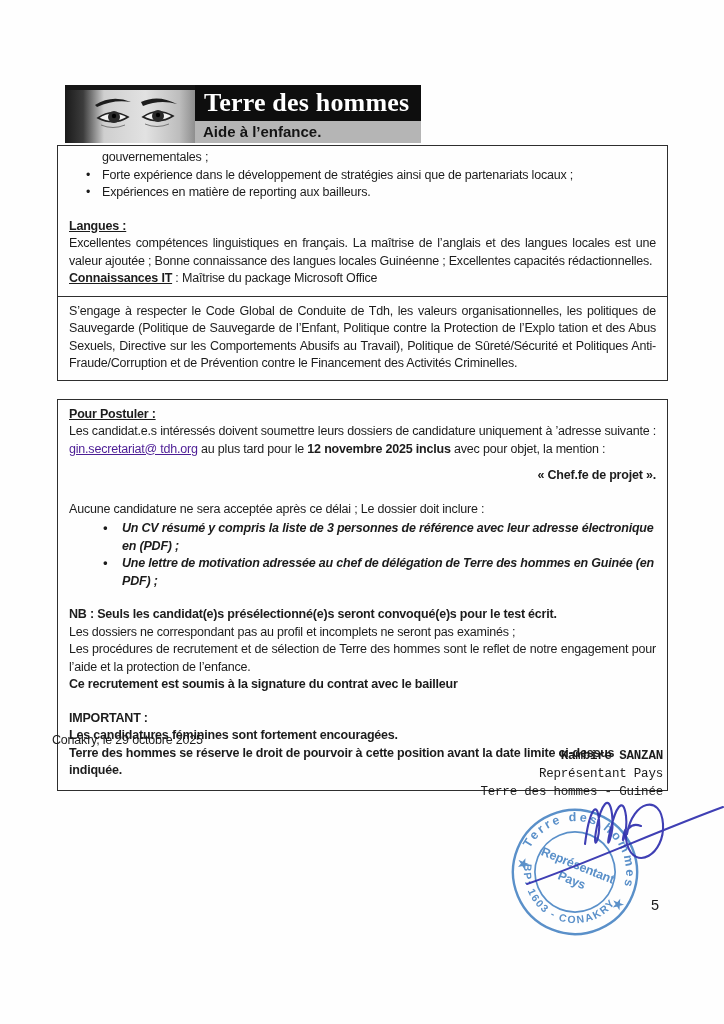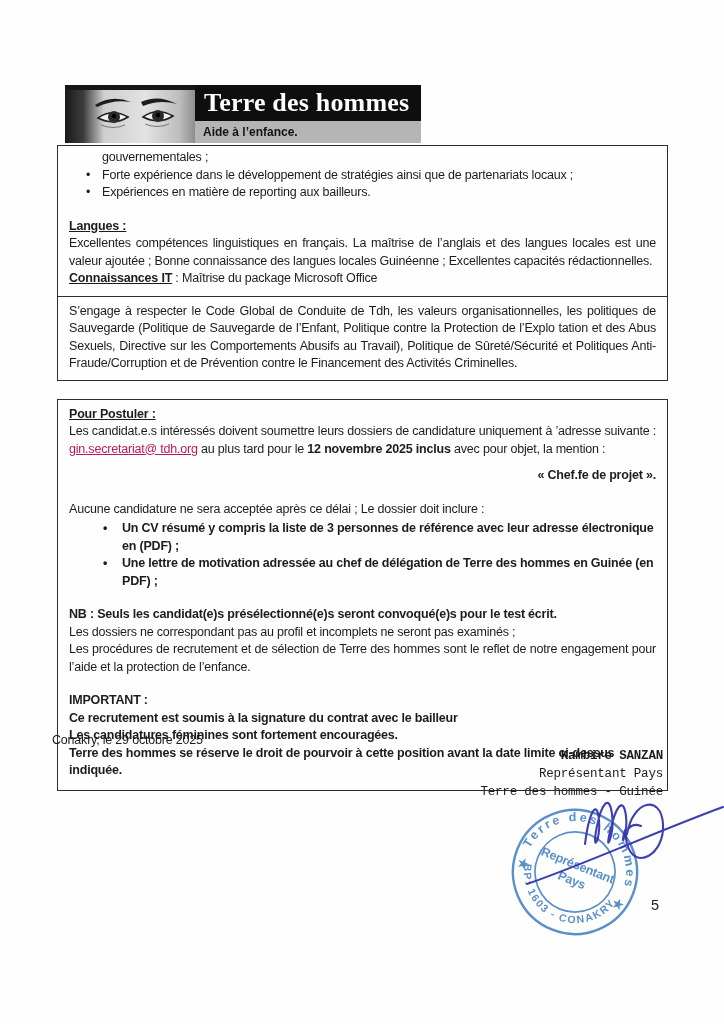--- a/index.html
+++ b/index.html
@@ -7,45 +7,45 @@
   .page{position:relative;width:724px;height:1024px;background:#fefefe;overflow:hidden;
         color:#1c1c1c;font-size:12.5px;letter-spacing:-0.2px;line-height:17.5px;}
 
   
   .logo{position:absolute;left:65px;top:85px;display:flex;}
   .logo-photo{width:130px;height:58px;display:block;}
   .logo-textcol{display:flex;flex-direction:column;}
   .logo-title{background:#0e0e0e;color:#ffffff;font-family:"Liberation Serif",serif;
               font-weight:bold;font-size:26px;line-height:36px;height:36px;
               padding:0 12px 0 9px;letter-spacing:0.2px;white-space:nowrap;}
-  .logo-tagline{background:#b5b5b5;color:#141414;font-weight:bold;font-size:12px;
+  .logo-tagline{background:#b5b5b5;color:#141414;font-weight:bold;font-size:15px;
                 line-height:22px;height:22px;padding:0 8px;letter-spacing:0px;}
 
   
   .content{position:absolute;left:57px;top:145px;width:611px;}
   .cell{border:1.6px solid #2e2e2e;box-sizing:border-box;background:transparent;}
   .cell1{padding:3px 11px 8px 11px;}
   .cell2{border-top:none;padding:6px 11px 7px 11px;}
   .cell3{margin-top:18px;padding:6px 11px 10px 11px;}
   p{margin:0;}
   .just{text-align:justify;}
   .bold{font-weight:bold;}
   .hd{font-weight:bold;text-decoration:underline;}
   .gap-s{margin-top:9px;}
   .gap-m{margin-top:16px;}
   .center{text-align:right;}
 
   ul.blist{list-style:none;margin:0;padding:0;}
   ul.blist li{position:relative;padding-left:33px;text-align:justify;}
   ul.blist li.bulleted::before{content:"\2022";position:absolute;left:17px;top:0;}
   ul.blist2{list-style:none;margin:2px 0 0 0;padding:0;font-weight:bold;}
-  ul.blist2 li{position:relative;padding-left:53px;text-align:left;}
+  ul.blist2 li{position:relative;padding-left:53px;text-align:left;font-style:italic;}
   ul.blist2 li::before{content:"\2022";position:absolute;left:34px;top:0;}
 
-  .email{color:#be185d;text-decoration:underline;cursor:pointer;}
+  .email{color:#4c1d95;text-decoration:underline;cursor:pointer;}
 
   
   .dateline{position:absolute;left:52px;top:732px;}
   .signblock{position:absolute;left:57px;top:747px;width:606px;text-align:right;line-height:18px;font-family:Liberation Mono, monospace;}
   .stampsig{position:absolute;left:455px;top:782px;}
   .pagenum{position:absolute;left:651px;top:897px;font-size:14.5px;}
 </style>
 </head>
 <body>
 
@@ -106,22 +106,22 @@
       <p class="just"><span>Les candidat.e.s intéressés doivent soumettre leurs dossiers de candidature uniquement à ’adresse suivante : </span><a class="email">gin.secretariat@ tdh.org</a><span> au plus tard pour le </span><span class="bold">12 novembre 2025 inclus</span><span> avec pour objet, la mention :</span></p>
       <p class="center bold gap-s">« Chef.fe de projet ».</p>
       <p class="gap-m">Aucune candidature ne sera acceptée après ce délai ; Le dossier doit inclure :</p>
       <ul class="blist2">
         <li>Un CV résumé y compris la liste de 3 personnes de référence avec leur adresse électronique en (PDF) ;</li>
         <li>Une lettre de motivation adressée au chef de délégation de Terre des hommes en Guinée (en PDF) ;</li>
       </ul>
       <p class="bold gap-m">NB : Seuls les candidat(e)s présélectionné(e)s seront convoqué(e)s pour le test écrit.</p>
       <p>Les dossiers ne correspondant pas au profil et incomplets ne seront pas examinés ;</p>
       <p class="just">Les procédures de recrutement et de sélection de Terre des hommes sont le reflet de notre engagement pour l’aide et la protection de l’enfance.</p>
+      <p class="bold">Ce recrutement est soumis à la signature du contrat avec le bailleur</p>
       <p class="bold gap-m">IMPORTANT :</p>
-      <p class="bold">Ce recrutement est soumis à la signature du contrat avec le bailleur</p>
       <p class="bold">Les candidatures féminines sont fortement encouragées.</p>
       <p class="bold">Terre des hommes se réserve le droit de pourvoir à cette position avant la date limite ci-dessus indiquée.</p>
     </section>
   </div>
 
   <p class="dateline">Conakry, le 29 octobre 2025</p>
 
   <div class="signblock">
     <div class="bold">Kambire SANZAN</div>
     <div>Représentant Pays</div>

